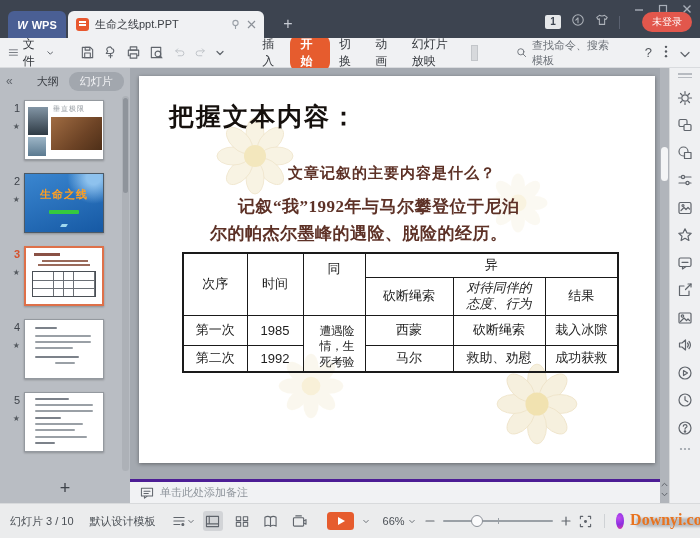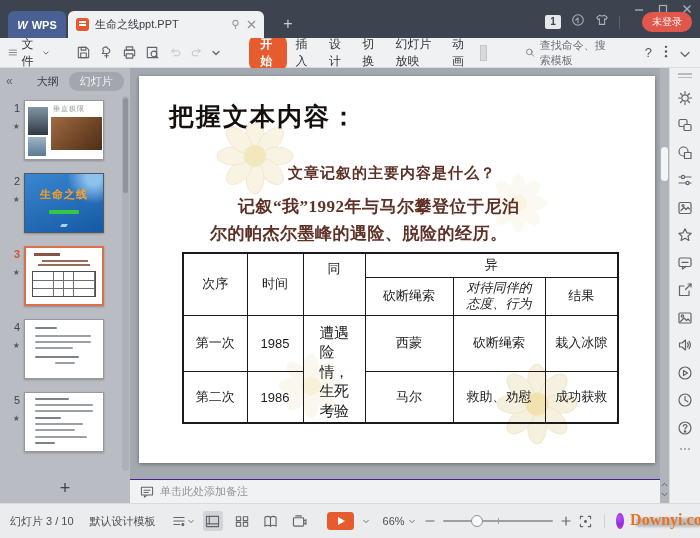--- a/index.html
+++ b/index.html
@@ -107,24 +107,24 @@
   .slide-b2 { position:absolute; z-index:1; left:71px; top:146px; font-family:Liberation Mono, monospace;
     font-size:17px; font-weight:bold; color:#5d3126; letter-spacing:.5px; }
   .stable { position:absolute; z-index:1; left:43px; top:176px; border-collapse:collapse;
     font-family:"Liberation Serif",serif; color:#1d1d1d; }
   .stable td { border:1px solid #1a1a1a; text-align:center; font-size:13px; padding:1px 3px; }
   .stable { border:2px solid #1a1a1a; }
   .stable .h1 td { height:24px; }
   .stable tr.h2 td { height:38px; line-height:1.25; }
   .stable tr.r1 td { height:30px; }
   .stable tr.r2 td { height:27px; }
-  .stable td.same { font-size:15px; text-align:left; vertical-align:top; padding-top:8px; line-height:1.3; letter-spacing:-0.5px;padding-left:16px; }
+  .stable td.same { font-size:12px; text-align:left; vertical-align:top; padding-top:8px; line-height:1.3; letter-spacing:-0.5px;padding-left:16px; }
   .stable td.num { font-family:"Liberation Sans",sans-serif; font-size:13px; }
 
-  .notesbar { height:24px; background:#f1f2f4; border-top:1px solid #4c1d95;
+  .notesbar { height:24px; background:#f1f2f4; border-top:3px solid #4c1d95;
     display:flex; align-items:center; gap:6px; padding:0 10px; flex:none; }
   .notes-text { font-size:11px; color:#8d939a; }
 
   
   .vscroll { width:9px; background:#b1b5bb; position:relative; flex:none; }
   .vthumb { position:absolute; left:1px; top:79px; width:7px; height:34px; background:#f4f5f6; border-radius:4px; }
   .page-arrows { position:absolute; bottom:6px; left:0; width:9px; display:flex; flex-direction:column; gap:5px; align-items:center; }
   .panel { width:31px; background:#eff0f2; border-left:1px solid #d8dadc; display:flex; flex:none;
     flex-direction:column; align-items:center; padding-top:5px; gap:11.5px; }
   .panel svg { display:block; }
@@ -271,26 +271,25 @@
             <path d="M9.5 3.5 L12 6 L9.5 8.5"></path>
           </svg>
         </span>
       <span>
           <svg class="ic" width="8" height="6" viewBox="0 0 8 6">
             <path d="M1 1.5 L4 4.5 L7 1.5"></path>
           </svg>
         </span>
     </div>
     <div class="rtabs">
+      <span class="rtab">插入</span>
       <span class="rtab active">开始</span>
-      <span class="rtab">插入</span>
-      <span class="rtab">设计</span>
       <span class="rtab">切换</span>
+      <span class="rtab">动画</span>
       <span class="rtab">幻灯片放映</span>
-      <span class="rtab">动画</span>
       <span class="tab-overflow"></span>
     </div>
     <div class="rb-spacer"></div>
     <div class="rsearch">
       <svg class="ic" width="13" height="13" viewBox="0 0 16 16">
           <circle cx="7" cy="7" r="4.5"></circle>
           <line x1="10.5" y1="10.5" x2="14" y2="14"></line>
         </svg>
       <span>查找命令、搜索模板</span>
     </div>
@@ -544,21 +543,21 @@
             <tr class="r1">
               <td>第一次</td>
               <td class="num">1985</td>
               <td rowspan="2" class="same">遭遇险情，生死考验</td>
               <td>西蒙</td>
               <td>砍断绳索</td>
               <td>栽入冰隙</td>
             </tr>
             <tr class="r2">
               <td>第二次</td>
-              <td class="num">1986</td>
+              <td class="num">1992</td>
               <td>马尔</td>
               <td>救助、劝慰</td>
               <td>成功获救</td>
             </tr>
           </tbody>
             </table>
         </div>
       </div>
       <div class="notesbar">
         <svg class="ic" width="14" height="12" viewBox="0 0 16 14">

